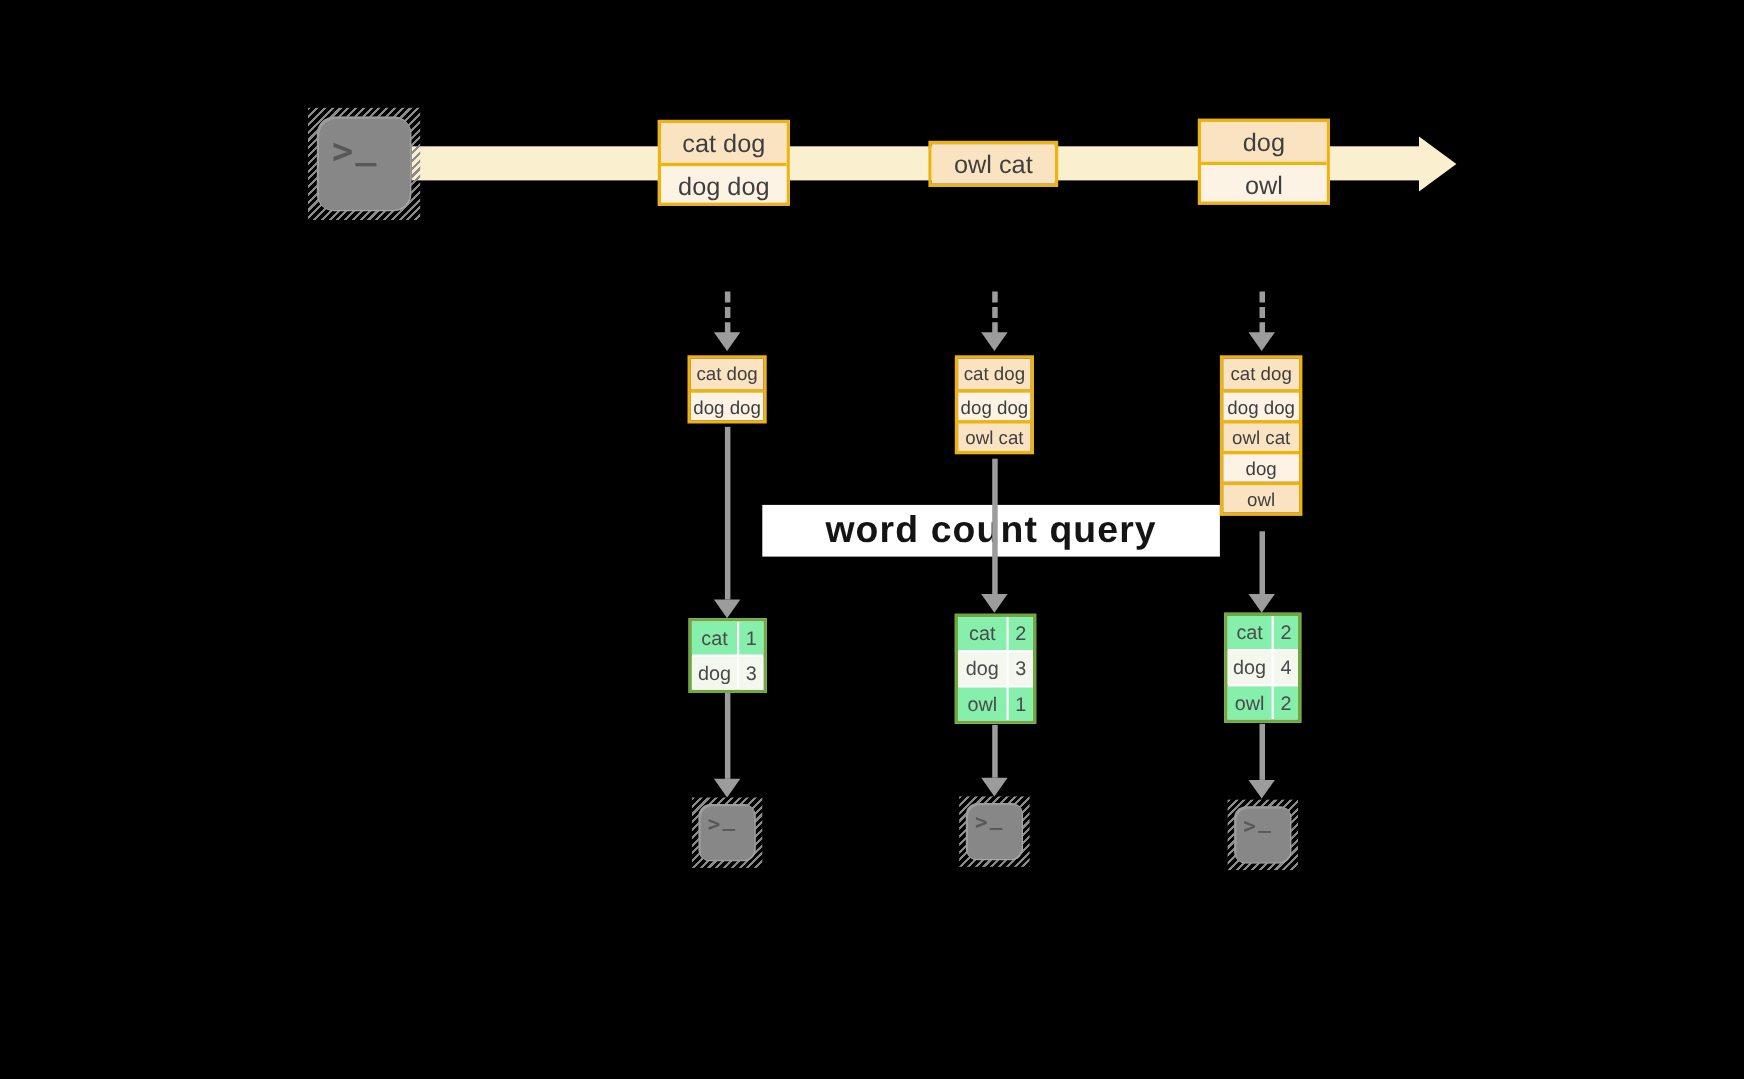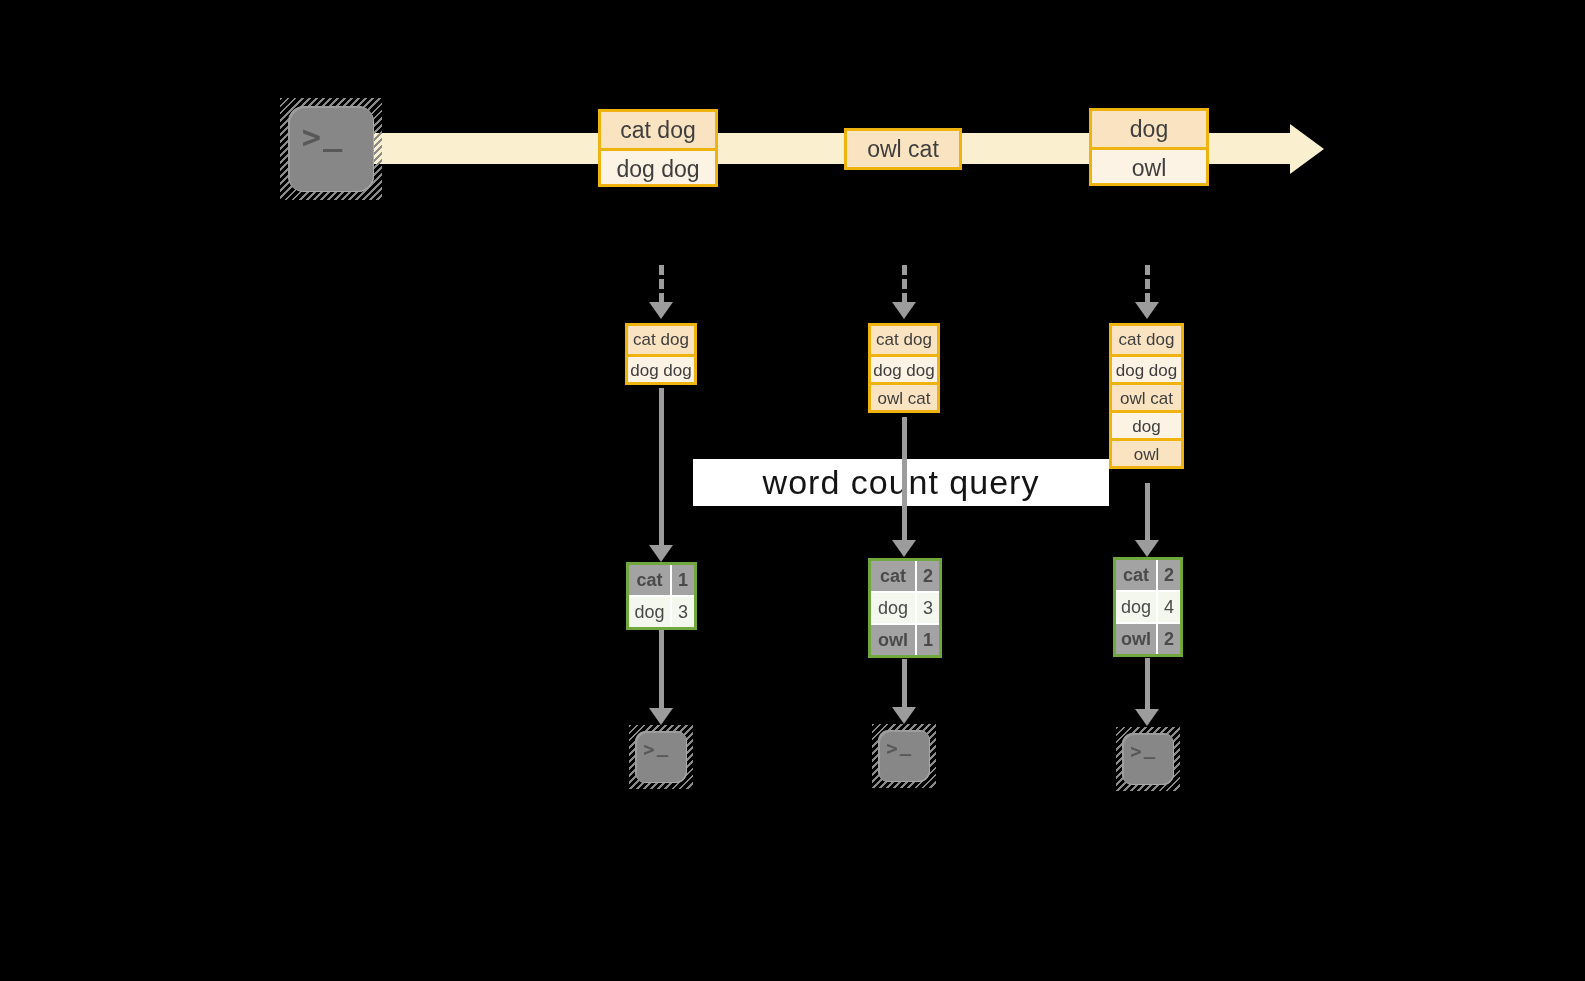--- a/index.html
+++ b/index.html
@@ -43,28 +43,28 @@
 
   
   .vline  { position:absolute; width:5px; background:#9C9C9C; z-index:2; }
   .vdash  { position:absolute; width:0; border-left:5px dashed #9C9C9C; z-index:2; }
   .ahead  { position:absolute; width:0; height:0; z-index:2;
             border-left:12px solid transparent; border-right:12px solid transparent;
             border-top:17px solid #9C9C9C; }
 
   
   .query-band { position:absolute; left:693px; top:459px; width:416px; height:47px;
-                background:#FFFFFF; z-index:1; display:flex; align-items:center; justify-content:center; }
+                background:#FFFFFF; z-index:1; display:flex; align-items:center; justify-content:center;font-weight:bold; }
   .query-band span { font-size:34px; color:#141414; letter-spacing:1px; }
 
   
   .gtable { position:absolute; border:3px solid #70A83E; background:#FFFFFF;
             display:grid; grid-template-columns:1fr 22px; gap:2px; z-index:3; }
   .gcell { height:30px; line-height:30px; text-align:center; font-size:18px; color:#4A4A4A; }
-  .gcell.dark  { background:#a3a3a3;font-weight:bold; }
+  .gcell.dark  { background:#86efac; }
   .gcell.light { background:#F3F7ED; }
 </style>
 </head>
 <body>
 
 <div class="canvas">
 
   <div class="stream-band"></div>
   <div class="stream-head"></div>
 

